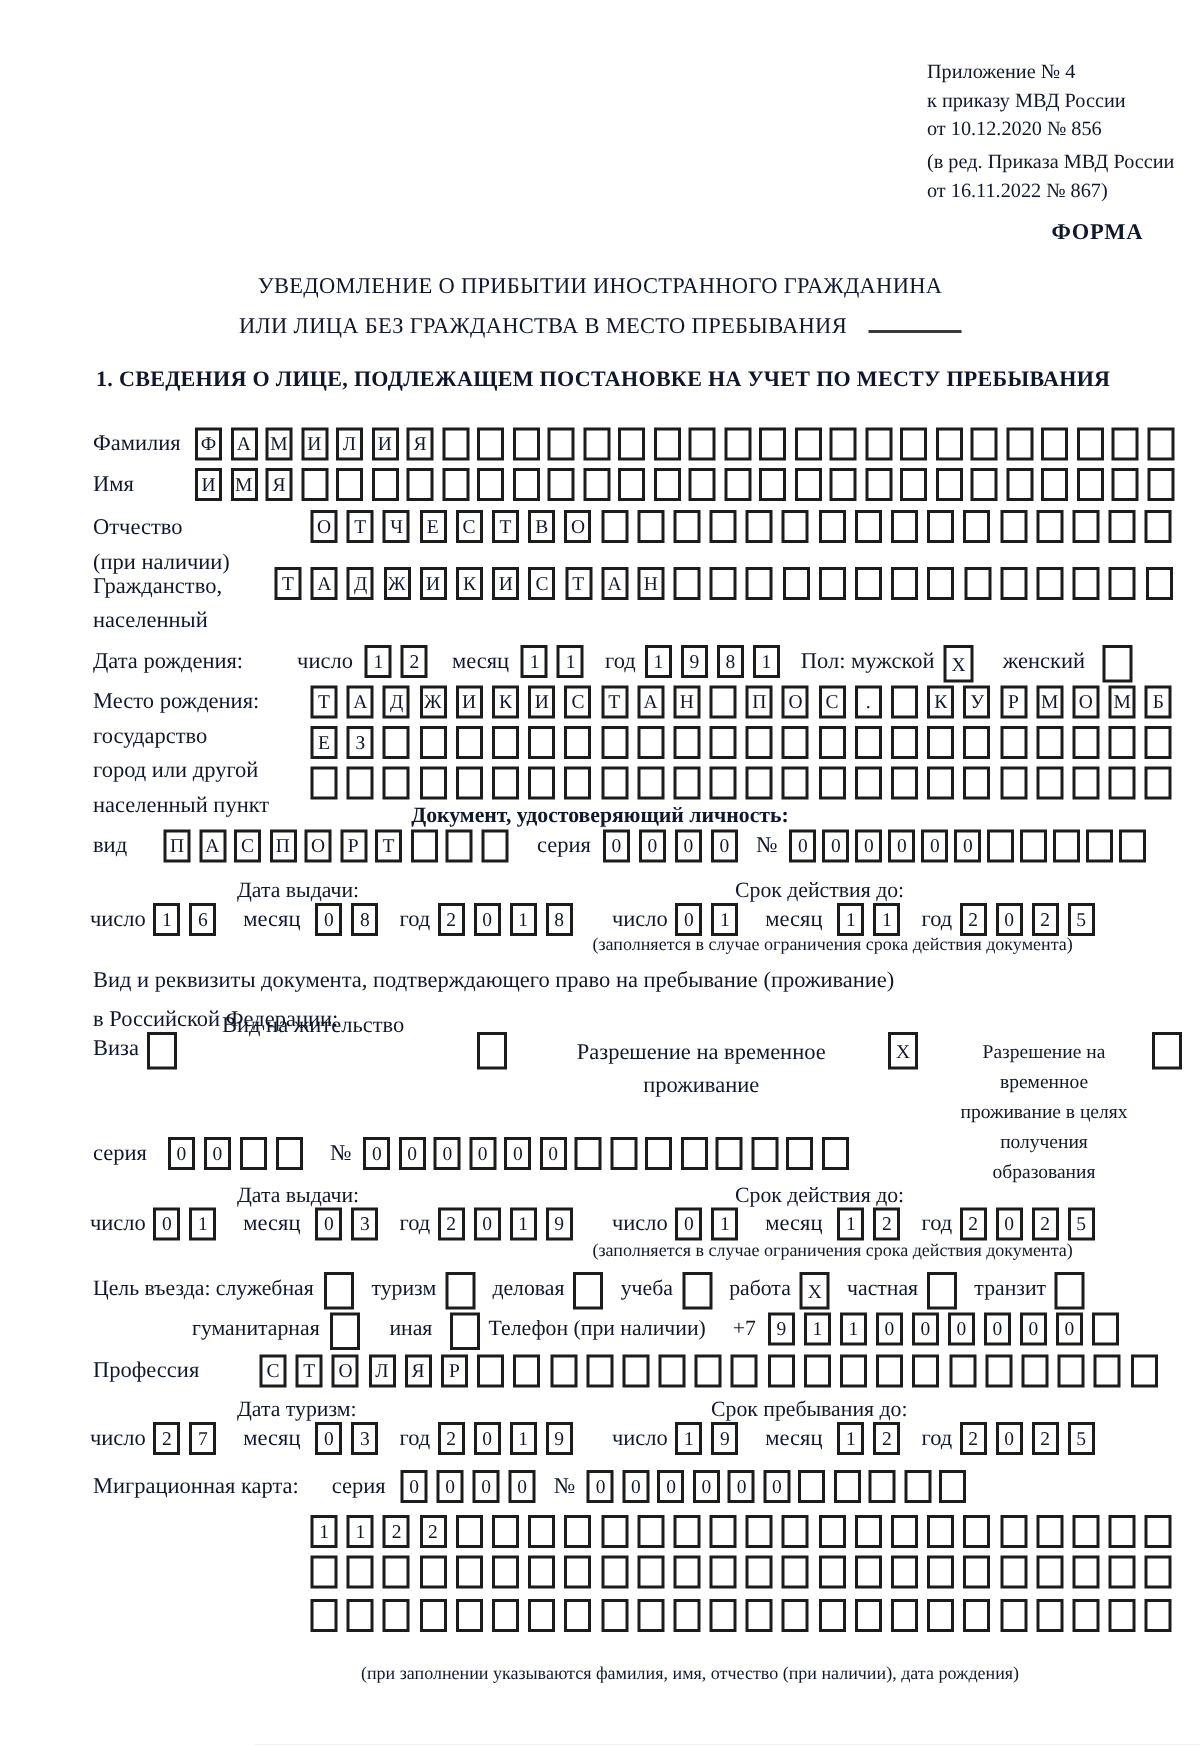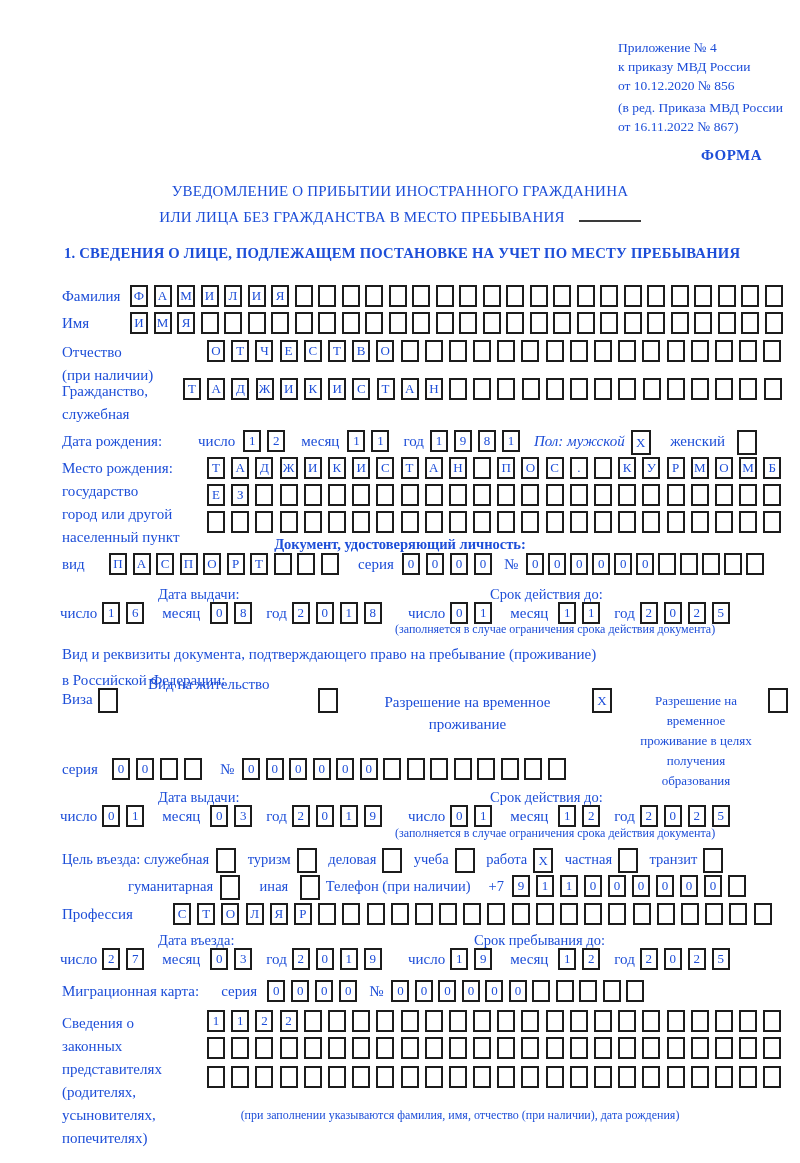--- a/index.html
+++ b/index.html
@@ -1,18 +1,18 @@
 <!DOCTYPE html>
 <html><head>
 <meta charset="utf-8">
 <style>
   html,body{margin:0;padding:0;background:#e8e8e8;}
   .page{
     position:relative;width:800px;height:1163px;background:#ffffff;
-    font-family:"Liberation Serif","DejaVu Serif",serif;color:#1d4ed8;
+    font-family:"Liberation Serif","DejaVu Serif",serif;color:#0f172a;
     margin:0 auto;overflow:hidden;
   }
   .abs{position:absolute;}
   .row{position:absolute;display:flex;align-items:flex-start;white-space:nowrap;}
   .lbl{font-size:15px;padding-top:3px;flex:none;}
   .cells{display:inline-flex;flex:none;}
   .cell{
     flex:none;box-sizing:border-box;width:18px;height:22px;
     border:2px solid #1c1c1c;display:inline-flex;align-items:center;justify-content:center;
     font-size:13px;margin-right:5.5px;background:#fff;
@@ -154,21 +154,21 @@
         <span class="cell"></span>
         <span class="cell"></span>
         <span class="cell"></span>
         <span class="cell"></span>
         <span class="cell"></span>
       </span>
   </div>
 
   <div class="abs multiline" style="left:62px;top:380px;">
     <div>Гражданство,</div>
-    <div>служебная</div>
+    <div>населенный</div>
   </div>
   <div class="row" style="left:183px;top:378px;">
     <span class="cells g62">
         <span class="cell">Т</span>
         <span class="cell">А</span>
         <span class="cell">Д</span>
         <span class="cell">Ж</span>
         <span class="cell">И</span>
         <span class="cell">К</span>
         <span class="cell">И</span>
@@ -205,21 +205,21 @@
         <span class="cell">1</span>
         <span class="cell">1</span>
       </span>
     <span class="lbl" style="margin-left:8px;">год</span>
     <span class="cells dgap" style="margin-left:6px;">
         <span class="cell">1</span>
         <span class="cell">9</span>
         <span class="cell">8</span>
         <span class="cell">1</span>
       </span>
-    <span class="lbl" style="margin-left:8px;font-style:italic;">Пол: мужской</span>
+    <span class="lbl" style="margin-left:8px;">Пол: мужской</span>
     <span class="cells checkbox" style="margin-left:6px;">
         <span class="cell">X</span>
       </span>
     <span class="lbl" style="margin-left:14px;">женский</span>
     <span class="cells checkbox" style="margin-left:12px;">
         <span class="cell"></span>
       </span>
   </div>
 
   <div class="abs multiline" style="left:62px;top:457px;">
@@ -568,21 +568,21 @@
         <span class="cell"></span>
         <span class="cell"></span>
         <span class="cell"></span>
         <span class="cell"></span>
         <span class="cell"></span>
         <span class="cell"></span>
         <span class="cell"></span>
       </span>
   </div>
 
-  <div class="abs colhead" style="left:158px;top:932px;">Дата въезда:</div>
+  <div class="abs colhead" style="left:158px;top:932px;">Дата туризм:</div>
   <div class="abs colhead" style="left:474px;top:932px;">Срок пребывания до:</div>
 
   <div class="row" style="left:60px;top:948px;">
     <span class="lbl">число</span>
     <span class="cells dgap" style="margin-left:5px;">
         <span class="cell">2</span>
         <span class="cell">7</span>
       </span>
     <span class="lbl" style="margin-left:12px;">месяц</span>
     <span class="cells dgap" style="margin-left:10px;">
@@ -635,28 +635,20 @@
         <span class="cell">0</span>
         <span class="cell">0</span>
         <span class="cell"></span>
         <span class="cell"></span>
         <span class="cell"></span>
         <span class="cell"></span>
         <span class="cell"></span>
       </span>
   </div>
 
-  <div class="abs multiline" style="left:62px;top:1012px;">
-    <div>Сведения о</div>
-    <div>законных</div>
-    <div>представителях</div>
-    <div>(родителях,</div>
-    <div>усыновителях,</div>
-    <div>попечителях)</div>
-  </div>
   <div class="row" style="left:207px;top:1010px;">
     <span class="cells g62">
         <span class="cell">1</span>
         <span class="cell">1</span>
         <span class="cell">2</span>
         <span class="cell">2</span>
         <span class="cell"></span>
         <span class="cell"></span>
         <span class="cell"></span>
         <span class="cell"></span>

